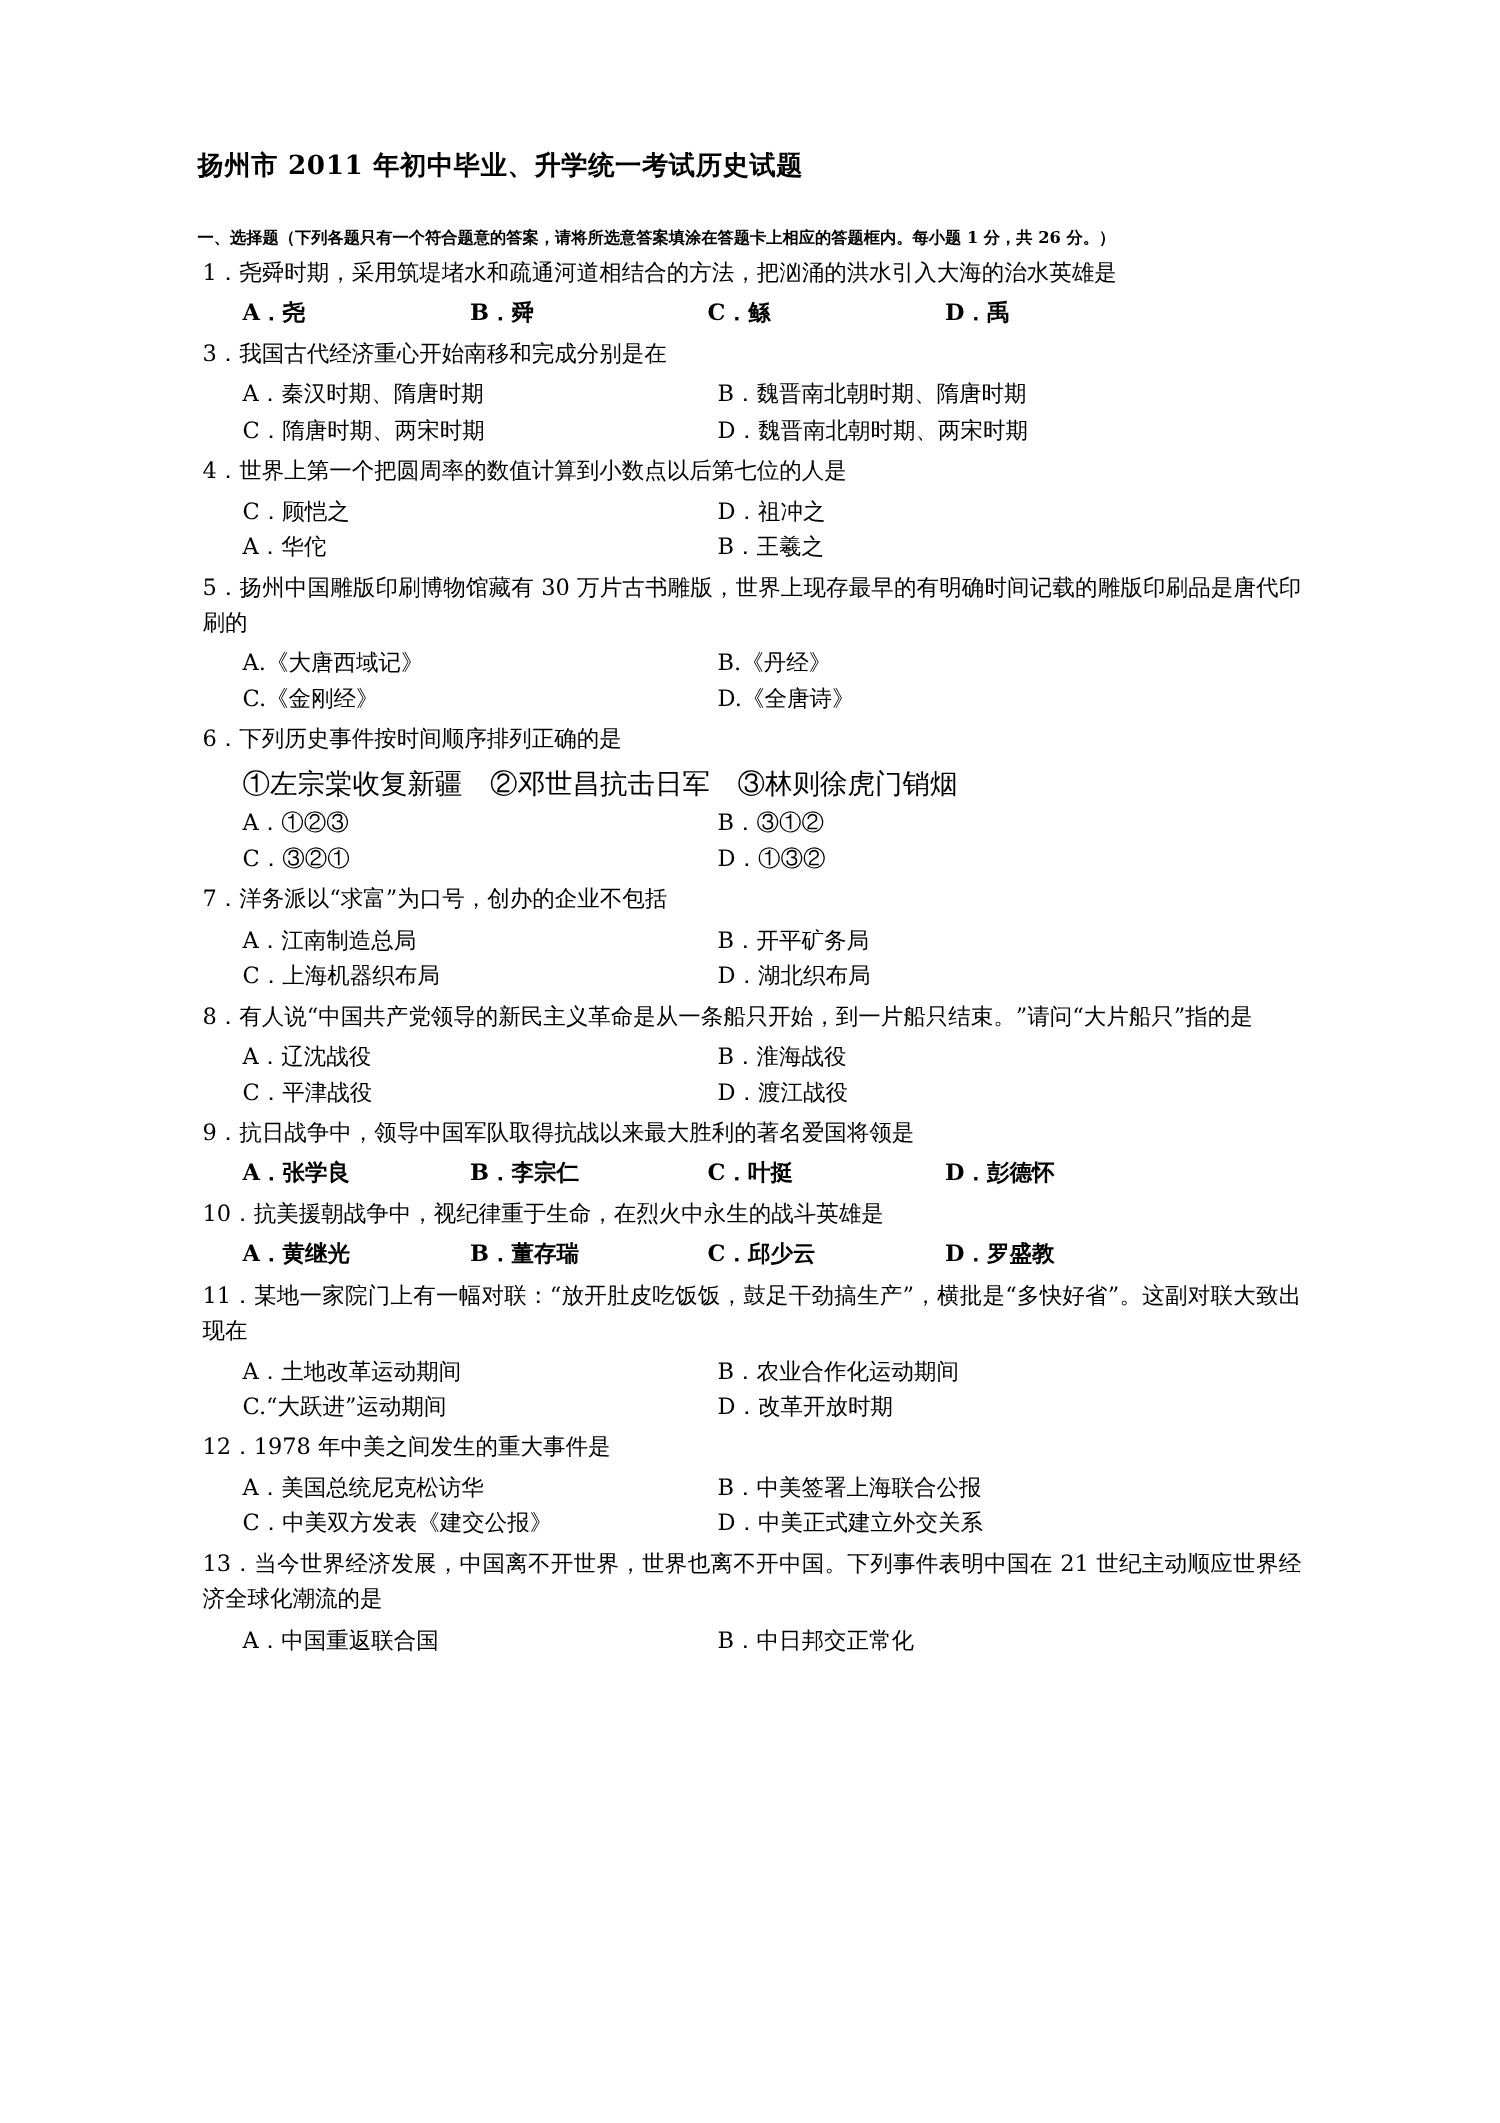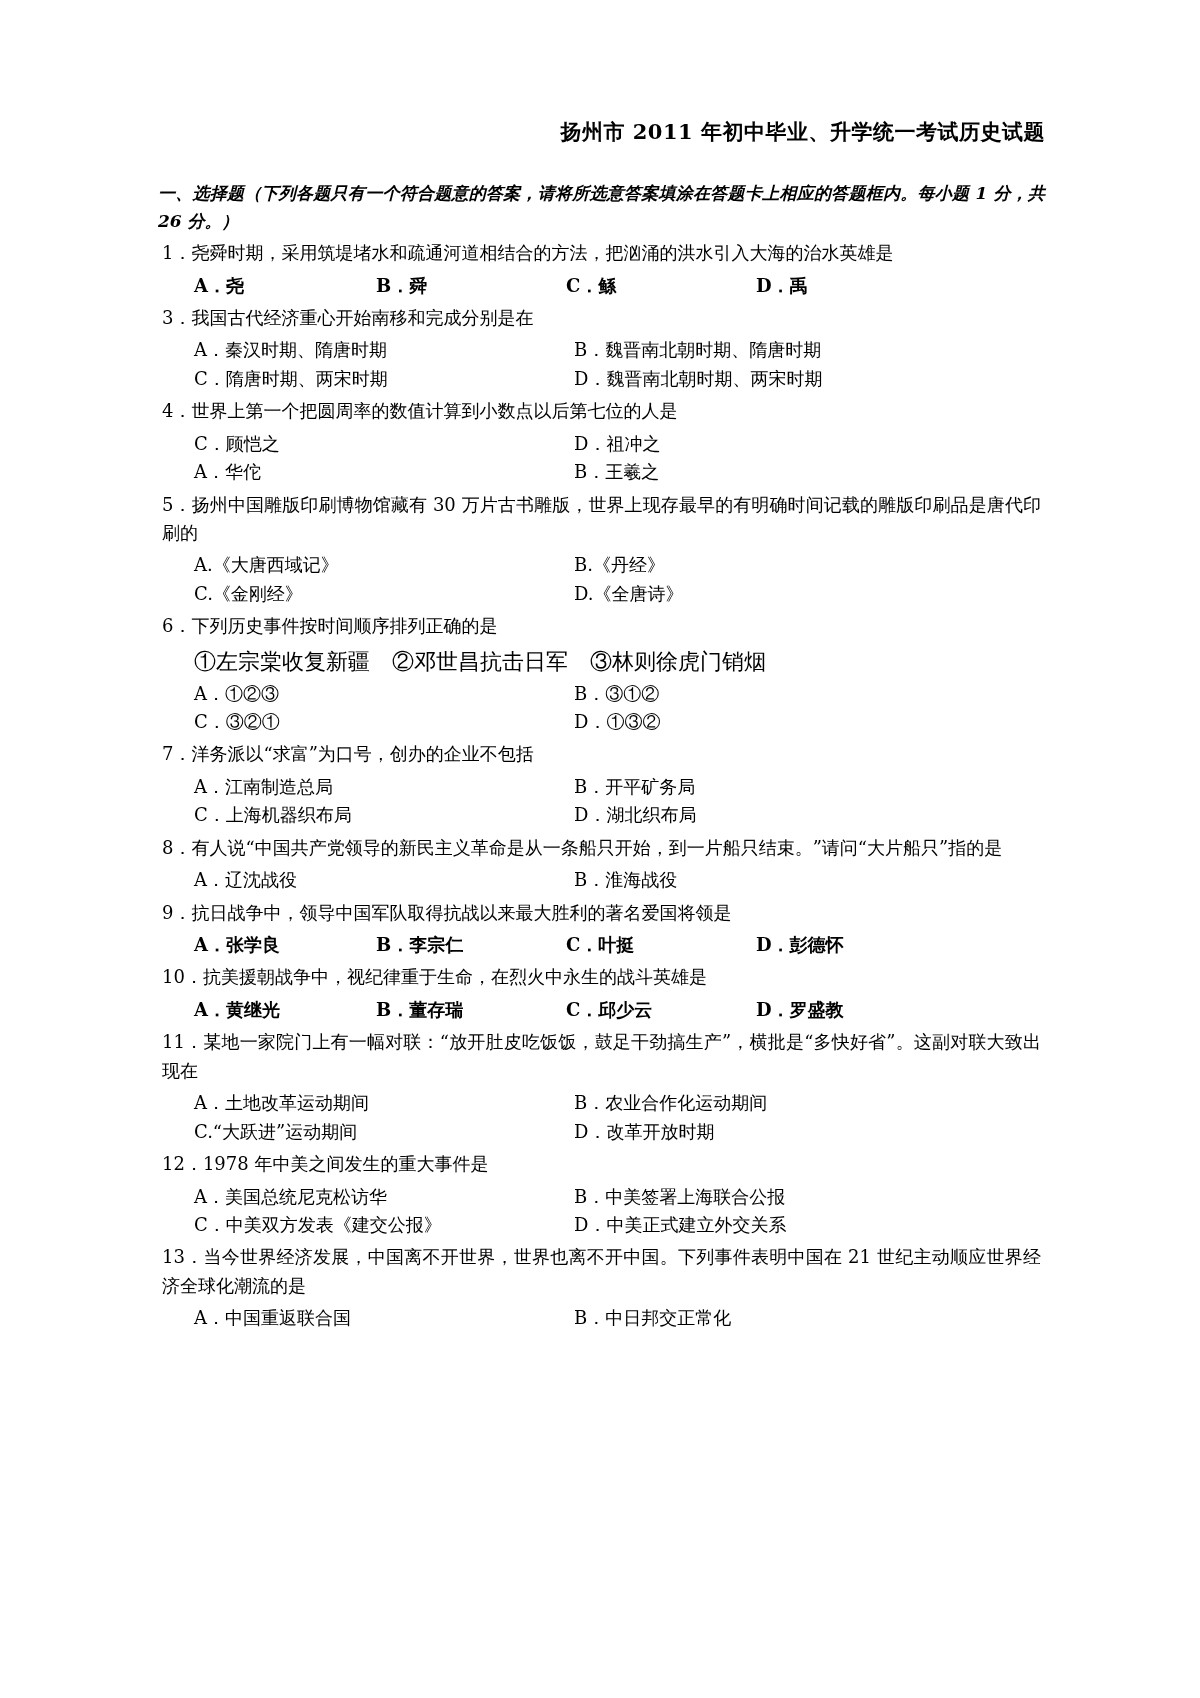--- a/index.html
+++ b/index.html
@@ -14,34 +14,33 @@
     color: #000000;
   }
   .page {
     position: relative;
     width: 1200px;
     height: 1698px;
     box-sizing: border-box;
     padding: 118px 155px 40px 158px;
   }
   .doc-title {
-    text-align: right;
+    text-align: left;
     font-size: 21px;
     font-weight: bold;
     letter-spacing: 0.5px;
     margin: 0 0 34px 0;
     font-family: "DejaVu Serif", "Liberation Serif", serif;
   }
   .section-head {
-    font-size: 17px;
+    font-size: 13px;
     font-weight: bold;
     line-height: 1.62;
     margin: 0 0 2px 0;
     text-align: justify;
-    font-style: italic;
   }
   .q {
     font-size: 18px;
     line-height: 1.58;
     margin: 0;
     text-align: justify;
   }
   .q-stem {
     margin: 4px;
     padding: 0;
@@ -157,20 +156,23 @@
         </div>
       </div>
     </div>
 
     <div class="q">
       <div class="q-stem">8．有人说“中国共产党领导的新民主义革命是从一条船只开始，到一片船只结束。”请问“大片船只”指的是</div>
       <div class="opts">
         <div class="opt-row two">
           <span>A．辽沈战役</span><span>B．淮海战役</span>
         </div>
+        <div class="opt-row two">
+          <span>C．平津战役</span><span>D．渡江战役</span>
+        </div>
       </div>
     </div>
 
     <div class="q">
       <div class="q-stem">9．抗日战争中，领导中国军队取得抗战以来最大胜利的著名爱国将领是</div>
       <div class="opts">
         <div class="opt-row four">
           <span>A．张学良</span><span>B．李宗仁</span><span>C．叶挺</span><span>D．彭德怀</span>
         </div>
       </div>

